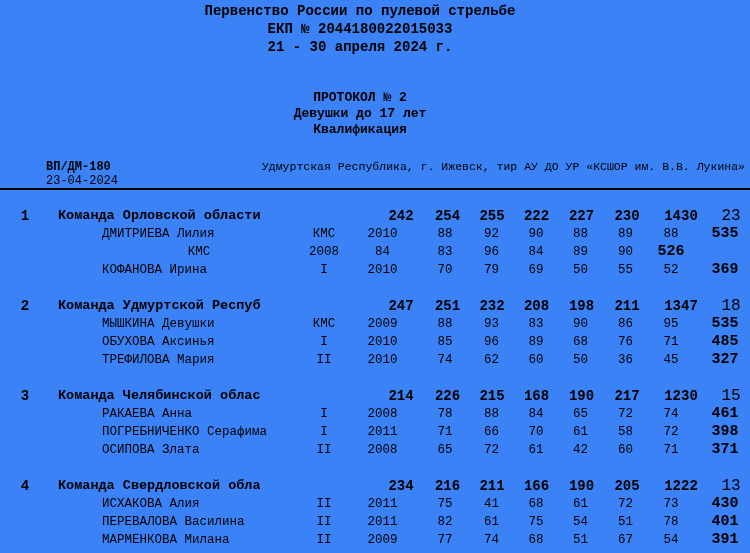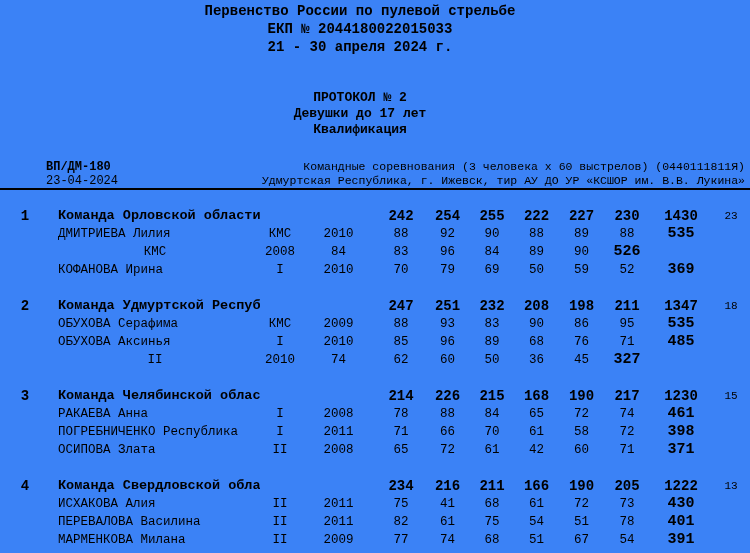--- a/index.html
+++ b/index.html
@@ -61,22 +61,22 @@
   .row {
     display: grid;
     grid-template-columns: 50px 210px 40px 77px 48px 45px 44px 45px 45px 46px 62px 38px;
     height: 18px;
     line-height: 18px;
   }
   .cell { text-align: center; white-space: nowrap; overflow: hidden; }
   .c-name { text-align: left; padding-left: 8px; }
   .team-row { font-weight: bold; font-size: 14px; }
   .team-row .c-name { font-size: 13.5px; text-align: right; }
-  .team-row .c-tens { font-weight: normal; font-size: 11px; }
-  .athlete-row { font-size: 12.5px; }
+  .team-row .c-tens { font-weight: normal; font-size: 16px; }
+  .athlete-row { font-size: 12.5px; padding-left: 44px; }
   .athlete-row .c-total { font-weight: bold; font-size: 15px; }
 </style>
 </head>
 <body>
 
 <div class="page">
 
   <div class="title-block">
     <div>Первенство России по пулевой стрельбе</div>
     <div>ЕКП № 2044180022015033</div>
@@ -88,21 +88,20 @@
     <div>Девушки до 17 лет</div>
     <div>Квалификация</div>
   </div>
 
   <div class="meta-left">
     <div class="code">ВП/ДМ-180</div>
     <div>23-04-2024</div>
   </div>
 
   <div class="meta-right">
-    <div>Командные соревнования (3 человека х 60 выстрелов) (0440111811Я)</div>
     <div>Удмуртская Республика, г. Ижевск, тир АУ ДО УР «КСШОР им. В.В. Лукина»</div>
   </div>
 
   <div class="rule"></div>
 
   <div class="results">
       <div class="team-block">
         <div class="row team-row">
           <div class="cell c-rank">1</div>
           <div class="cell c-name">Команда Орловской области</div>
@@ -146,21 +145,21 @@
         </div>
         <div class="row athlete-row">
           <div class="cell c-rank"></div>
           <div class="cell c-name">КОФАНОВА Ирина</div>
           <div class="cell c-grade">I</div>
           <div class="cell c-year">2010</div>
           <div class="cell c-s1">70</div>
           <div class="cell c-s2">79</div>
           <div class="cell c-s3">69</div>
           <div class="cell c-s4">50</div>
-          <div class="cell c-s5">59</div>
+          <div class="cell c-s5">55</div>
           <div class="cell c-s6">52</div>
           <div class="cell c-total">369</div>
           <div class="cell c-tens"></div>
         </div>
       </div>
       <div class="team-block">
         <div class="row team-row">
           <div class="cell c-rank">2</div>
           <div class="cell c-name">Команда Удмуртской Республики</div>
           <div class="cell c-grade"></div>
@@ -169,21 +168,21 @@
           <div class="cell c-s2">251</div>
           <div class="cell c-s3">232</div>
           <div class="cell c-s4">208</div>
           <div class="cell c-s5">198</div>
           <div class="cell c-s6">211</div>
           <div class="cell c-total">1347</div>
           <div class="cell c-tens">18</div>
         </div>
         <div class="row athlete-row">
           <div class="cell c-rank"></div>
-          <div class="cell c-name">ОБУХОВА Серафима</div>
+          <div class="cell c-name">МЫШКИНА Девушки</div>
           <div class="cell c-grade">КМС</div>
           <div class="cell c-year">2009</div>
           <div class="cell c-s1">88</div>
           <div class="cell c-s2">93</div>
           <div class="cell c-s3">83</div>
           <div class="cell c-s4">90</div>
           <div class="cell c-s5">86</div>
           <div class="cell c-s6">95</div>
           <div class="cell c-total">535</div>
           <div class="cell c-tens"></div>
@@ -197,20 +196,21 @@
           <div class="cell c-s2">96</div>
           <div class="cell c-s3">89</div>
           <div class="cell c-s4">68</div>
           <div class="cell c-s5">76</div>
           <div class="cell c-s6">71</div>
           <div class="cell c-total">485</div>
           <div class="cell c-tens"></div>
         </div>
         <div class="row athlete-row">
           <div class="cell c-rank"></div>
+          <div class="cell c-name">ТРЕФИЛОВА Мария</div>
           <div class="cell c-grade">II</div>
           <div class="cell c-year">2010</div>
           <div class="cell c-s1">74</div>
           <div class="cell c-s2">62</div>
           <div class="cell c-s3">60</div>
           <div class="cell c-s4">50</div>
           <div class="cell c-s5">36</div>
           <div class="cell c-s6">45</div>
           <div class="cell c-total">327</div>
           <div class="cell c-tens"></div>
@@ -240,21 +240,21 @@
           <div class="cell c-s2">88</div>
           <div class="cell c-s3">84</div>
           <div class="cell c-s4">65</div>
           <div class="cell c-s5">72</div>
           <div class="cell c-s6">74</div>
           <div class="cell c-total">461</div>
           <div class="cell c-tens"></div>
         </div>
         <div class="row athlete-row">
           <div class="cell c-rank"></div>
-          <div class="cell c-name">ПОГРЕБНИЧЕНКО Республика</div>
+          <div class="cell c-name">ПОГРЕБНИЧЕНКО Серафима</div>
           <div class="cell c-grade">I</div>
           <div class="cell c-year">2011</div>
           <div class="cell c-s1">71</div>
           <div class="cell c-s2">66</div>
           <div class="cell c-s3">70</div>
           <div class="cell c-s4">61</div>
           <div class="cell c-s5">58</div>
           <div class="cell c-s6">72</div>
           <div class="cell c-total">398</div>
           <div class="cell c-tens"></div>

